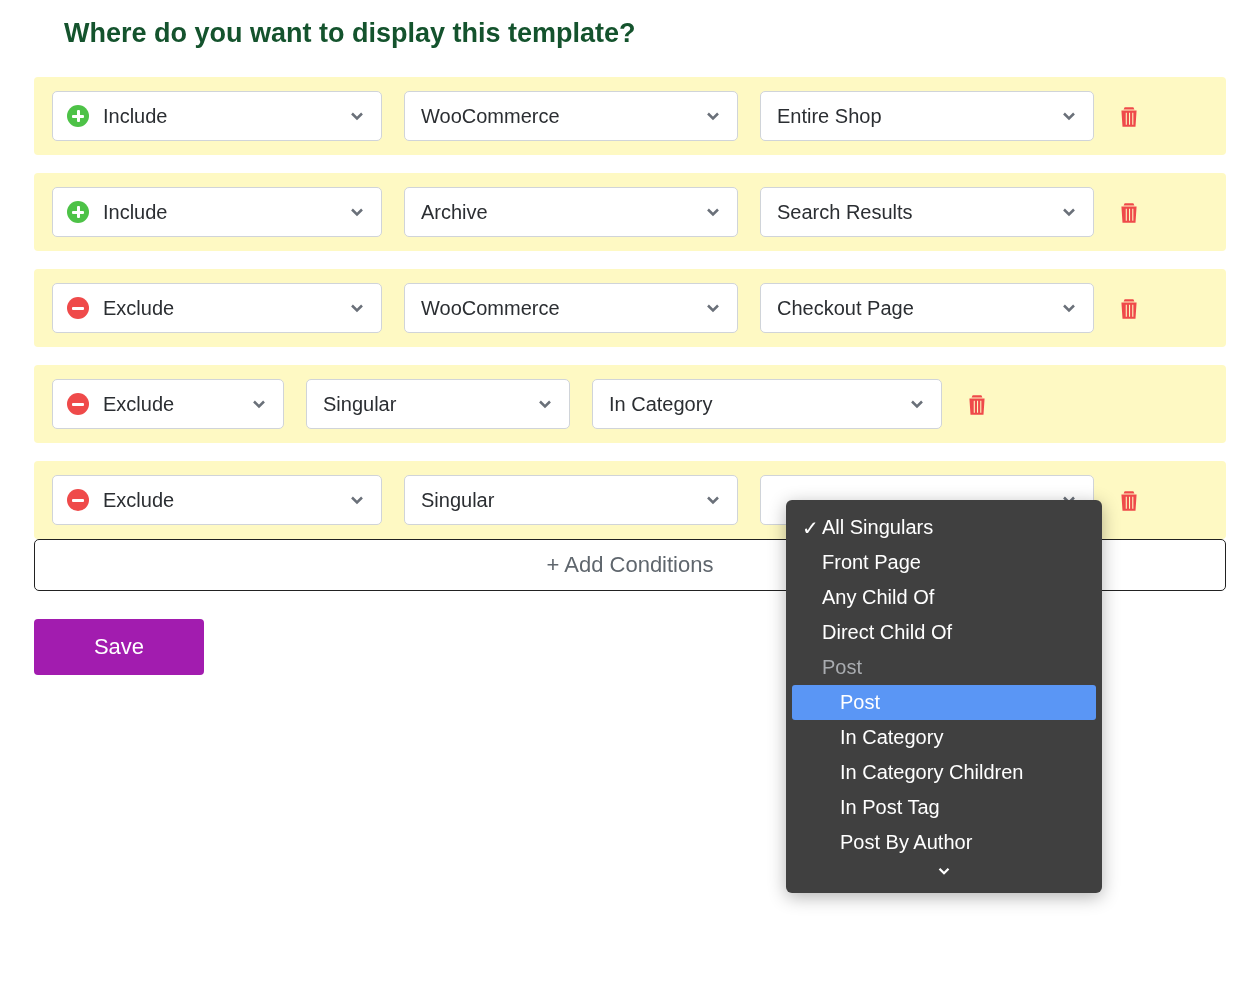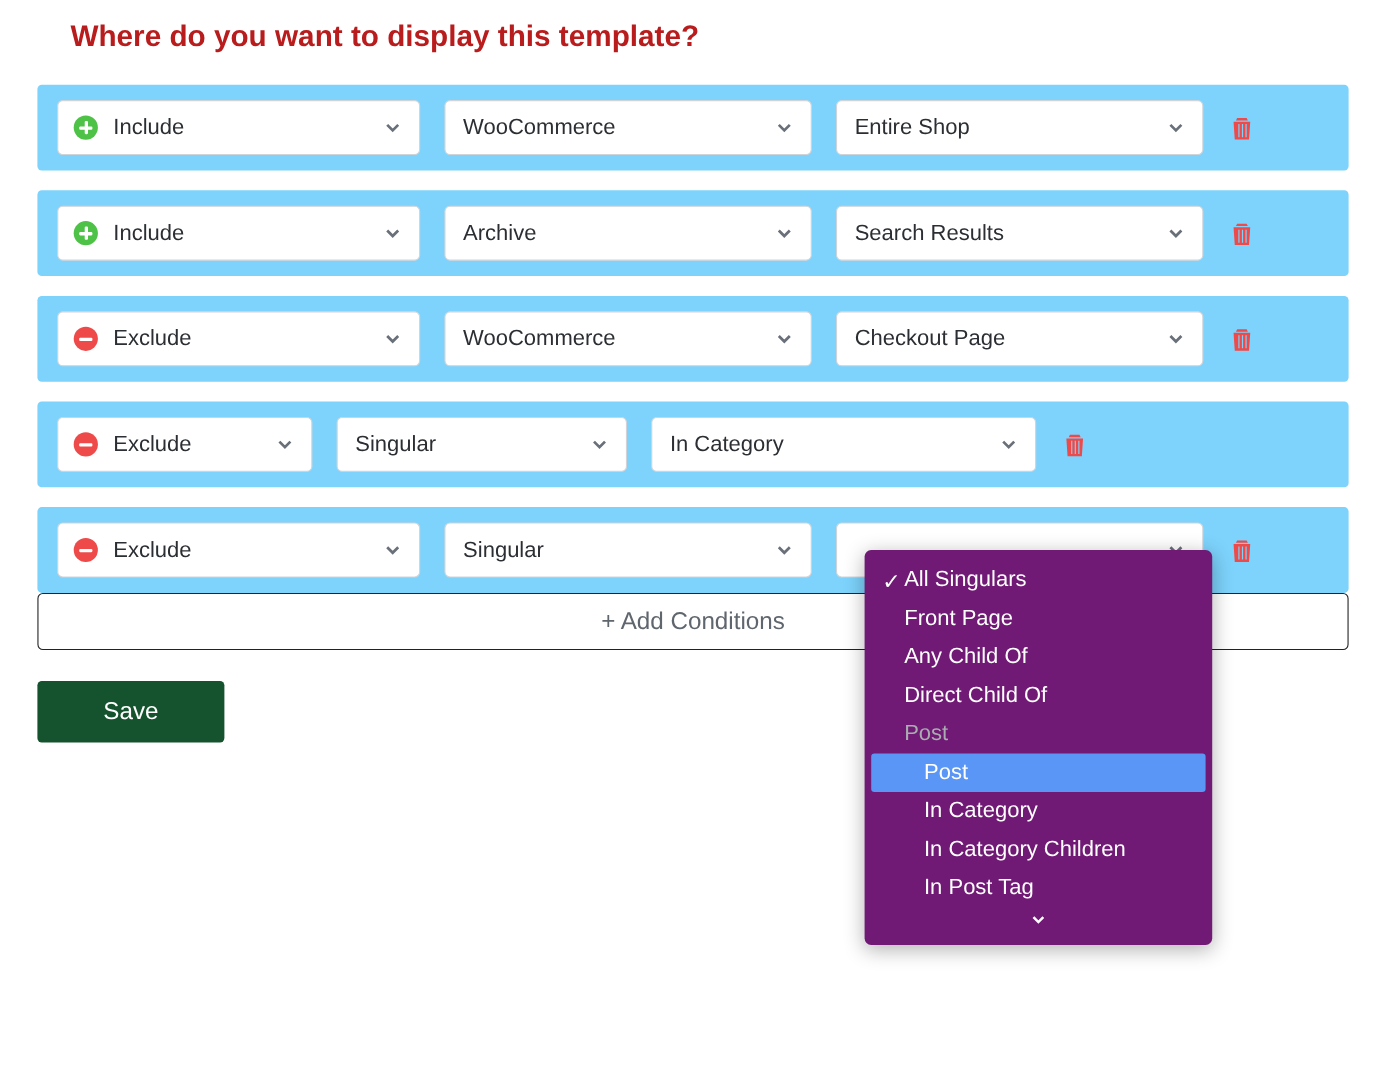--- a/index.html
+++ b/index.html
@@ -1,36 +1,36 @@
 <!DOCTYPE html>
 <html><head>
 <meta charset="utf-8">
 <style>
 * { box-sizing: border-box; margin: 0; padding: 0; }
 body { font-family: -apple-system, BlinkMacSystemFont, "Segoe UI", Helvetica, Arial, sans-serif; background: #fff; padding: 18px 34px; width: 1260px; }
-.heading { font-size: 27px; font-weight: 600; color: #b91c1c; margin-bottom: 28px; padding-left: 30px; }
+.heading { font-size: 27px; font-weight: 600; color: #14532d; margin-bottom: 28px; padding-left: 30px; }
 .rows { display: flex; flex-direction: column; gap: 18px; }
-.row { background: #7dd3fc; border-radius: 4px; padding: 14px 18px; display: flex; gap: 22px; align-items: center; }
+.row { background: #fef9c3; border-radius: 4px; padding: 14px 18px; display: flex; gap: 22px; align-items: center; }
 .select { position: relative; background: #fff; border: 1px solid #d0d4d9; border-radius: 5px; height: 50px; display: flex; align-items: center; padding: 0 46px 0 16px; cursor: pointer; font-size: 20px; color: #2b2e32; }
 .select.include-sel { padding-left: 50px; }
 .chev { position: absolute; right: 14px; top: 50%; transform: translateY(-50%); color: #6a7079; }
 .chev svg { width: 20px; height: 20px; display: block; }
 .condicon { position: absolute; left: 14px; top: 50%; transform: translateY(-50%); width: 22px; height: 22px; border-radius: 50%; display: flex; align-items: center; justify-content: center; }
 .condicon.plus { background: #4dc247; }
 .condicon.minus { background: #ef4a4a; }
 .condicon::before,.condicon::after { content: ""; position: absolute; background: #fff; }
 .condicon::before { width: 12px; height: 3px; border-radius: 1px; }
 .condicon.plus::after { width: 3px; height: 12px; border-radius: 1px; }
 .trash { width: 26px; height: 30px; color: #ef4a4a; cursor: pointer; flex-shrink: 0; }
 .trash svg { width: 100%; height: 100%; display: block; }
 .row .w-mode { width: 330px; } .row .w-a { width: 334px; } .row .w-b { width: 334px; }
 .row.four .w-mode { width: 232px; } .row.four .w-a { width: 264px; } .row.four .w-b { width: 350px; } .row.four .w-c { width: 162px; }
 .addcond { border: 1px solid #222; border-radius: 5px; height: 52px; display: flex; align-items: center; justify-content: center; font-size: 22px; color: #5f666d; cursor: pointer; }
-.save { margin-top: 28px; background: #14532d; color: #fff; border: none; border-radius: 4px; width: 170px; height: 56px; font-size: 22px; cursor: pointer; }
-.dropdown { position: absolute; left: 786px; top: 500px; width: 316px; background: #701a75; border-radius: 6px; padding: 10px 6px 4px 6px; color: #fff; font-size: 20px; box-shadow: 0 4px 18px rgba(0,0,0,.3); }
+.save { margin-top: 28px; background: #a21caf; color: #fff; border: none; border-radius: 4px; width: 170px; height: 56px; font-size: 22px; cursor: pointer; }
+.dropdown { position: absolute; left: 786px; top: 500px; width: 316px; background: #404040; border-radius: 6px; padding: 10px 6px 4px 6px; color: #fff; font-size: 20px; box-shadow: 0 4px 18px rgba(0,0,0,.3); }
 .dropdown .di { padding: 6px 10px 6px 30px; position: relative; cursor: pointer; white-space: nowrap; }
 .dropdown .di.sel { padding-left: 30px; }
 .dropdown .di.sel::before { content: "✓"; position: absolute; left: 10px; }
 .dropdown .grp { color: #a9acb0; padding: 6px 10px 6px 30px; cursor: default; }
 .dropdown .di.hl { background: #5a96f5; border-radius: 3px; padding-left: 48px; }
 .dropdown .di.ind { padding-left: 48px; }
 .dropdown .more { text-align: center; padding: 2px 0 4px 0; color: #fff; }
 .dropdown .more svg { width: 18px; height: 18px; }
 </style>
 </head>
@@ -210,19 +210,20 @@
 <div class="dropdown" id="dd">
     <div class="di sel">All Singulars</div>
     <div class="di">Front Page</div>
     <div class="di">Any Child Of</div>
     <div class="di">Direct Child Of</div>
     <div class="grp">Post</div>
     <div class="di hl">Post</div>
     <div class="di ind">In Category</div>
     <div class="di ind">In Category Children</div>
     <div class="di ind">In Post Tag</div>
+    <div class="di ind">Post By Author</div>
     <div class="more"><svg viewBox="0 0 24 24" fill="none" stroke="currentColor" stroke-width="3">
         <polyline points="6 9 12 15 18 9"></polyline>
       </svg></div>
   </div>
 
 
 
 
 </body></html>

